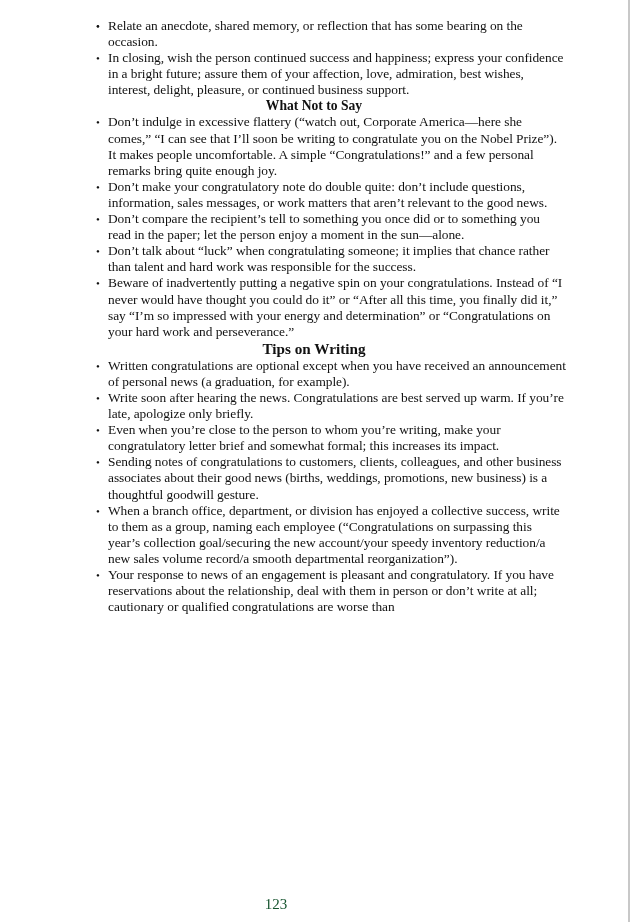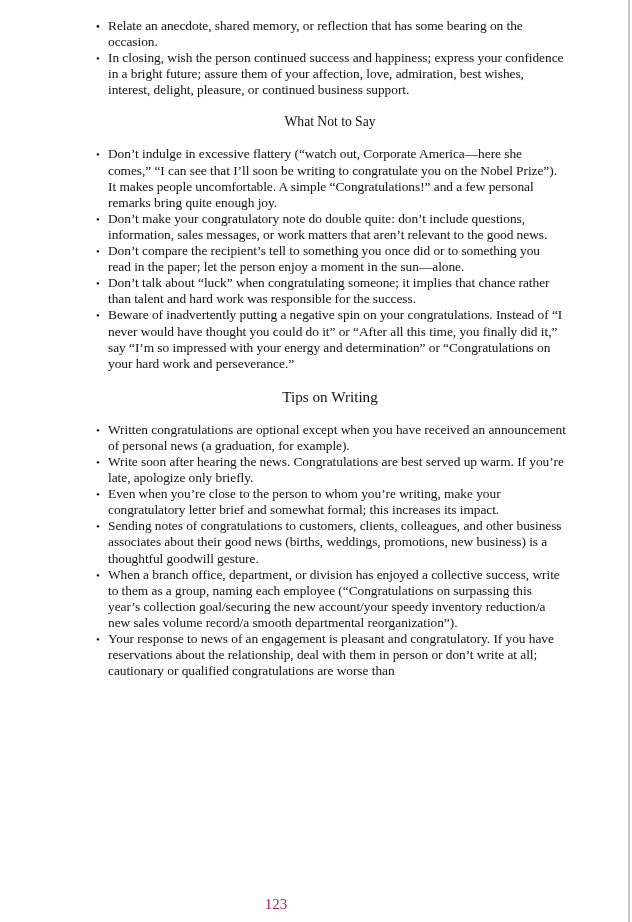--- a/index.html
+++ b/index.html
@@ -51,42 +51,42 @@
     }
     ul.bullets li .dot {
       position: absolute;
       left: 0;
       top: 0;
       font-size: 11px;
       line-height: 16.1px;
     }
     h2.section {
       font-family: "Liberation Serif", "DejaVu Serif", serif;
-      font-weight: normal;
+      font-weight: bold;
       text-align: center;
-      margin: 16px;
+      margin: 0;
       width: 436px;
       position: relative;
     }
     .h-small { font-size: 13.6px; line-height: 16px; }
     .h-large { font-size: 15.2px; line-height: 18px; }
     .s1 { margin-top: 25px; }
     .s1-list { margin-top: 20px; }
     .s2 { margin-top: 27px; }
     .s2-list { margin-top: 20px; }
     .s3 { margin-top: 26px; }
     .s3-list { margin-top: 20px; }
     .page-number {
       position: absolute;
       left: 0;
       width: 552px;
       top: 896px;
       text-align: center;
       font-size: 15px;
-      color: #be185d;
+      color: #14532d;
     }
     .watermark {
       position: absolute;
       left: 480px;
       top: 885px;
       font-family: "DejaVu Sans", sans-serif;
       font-size: 16px;
       color: #c4c4c4;
       letter-spacing: 0.5px;
       white-space: nowrap;

